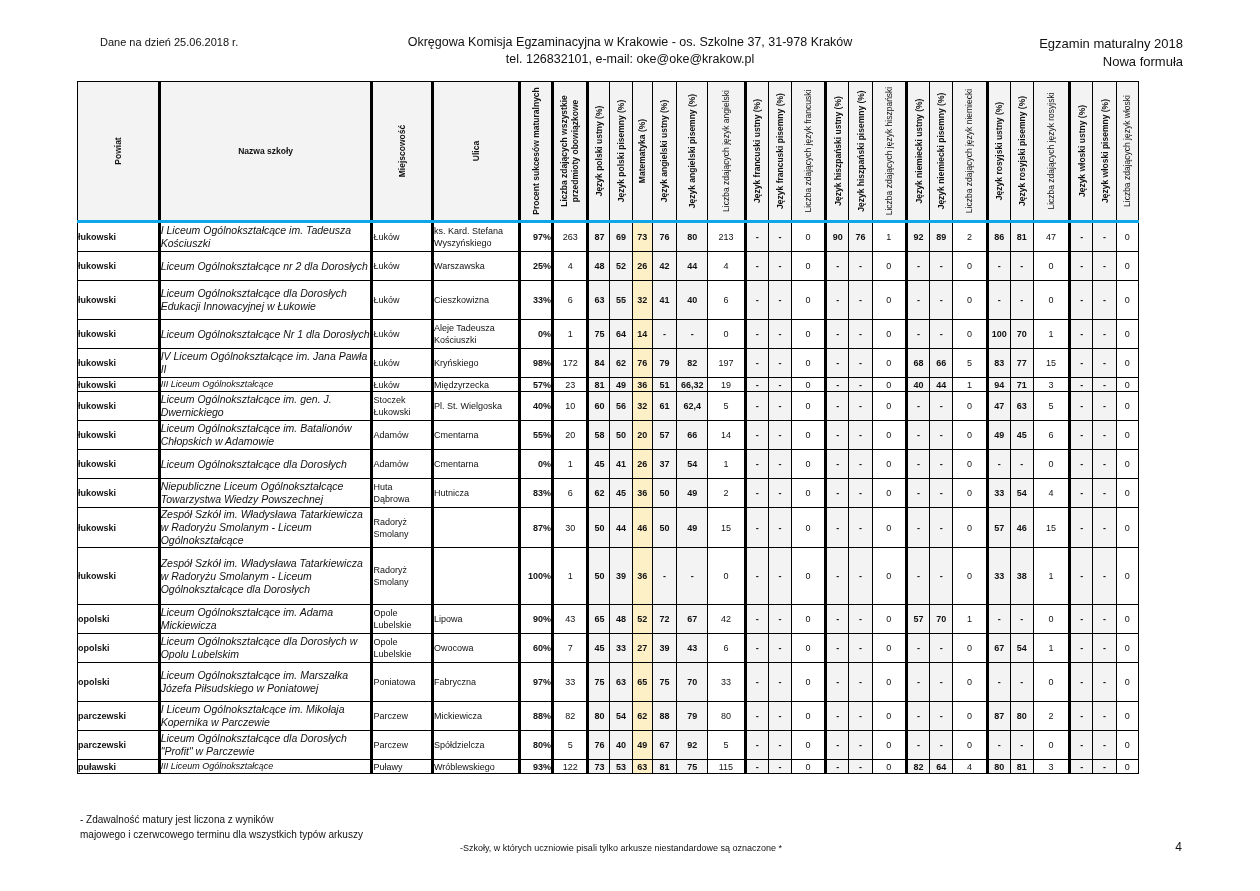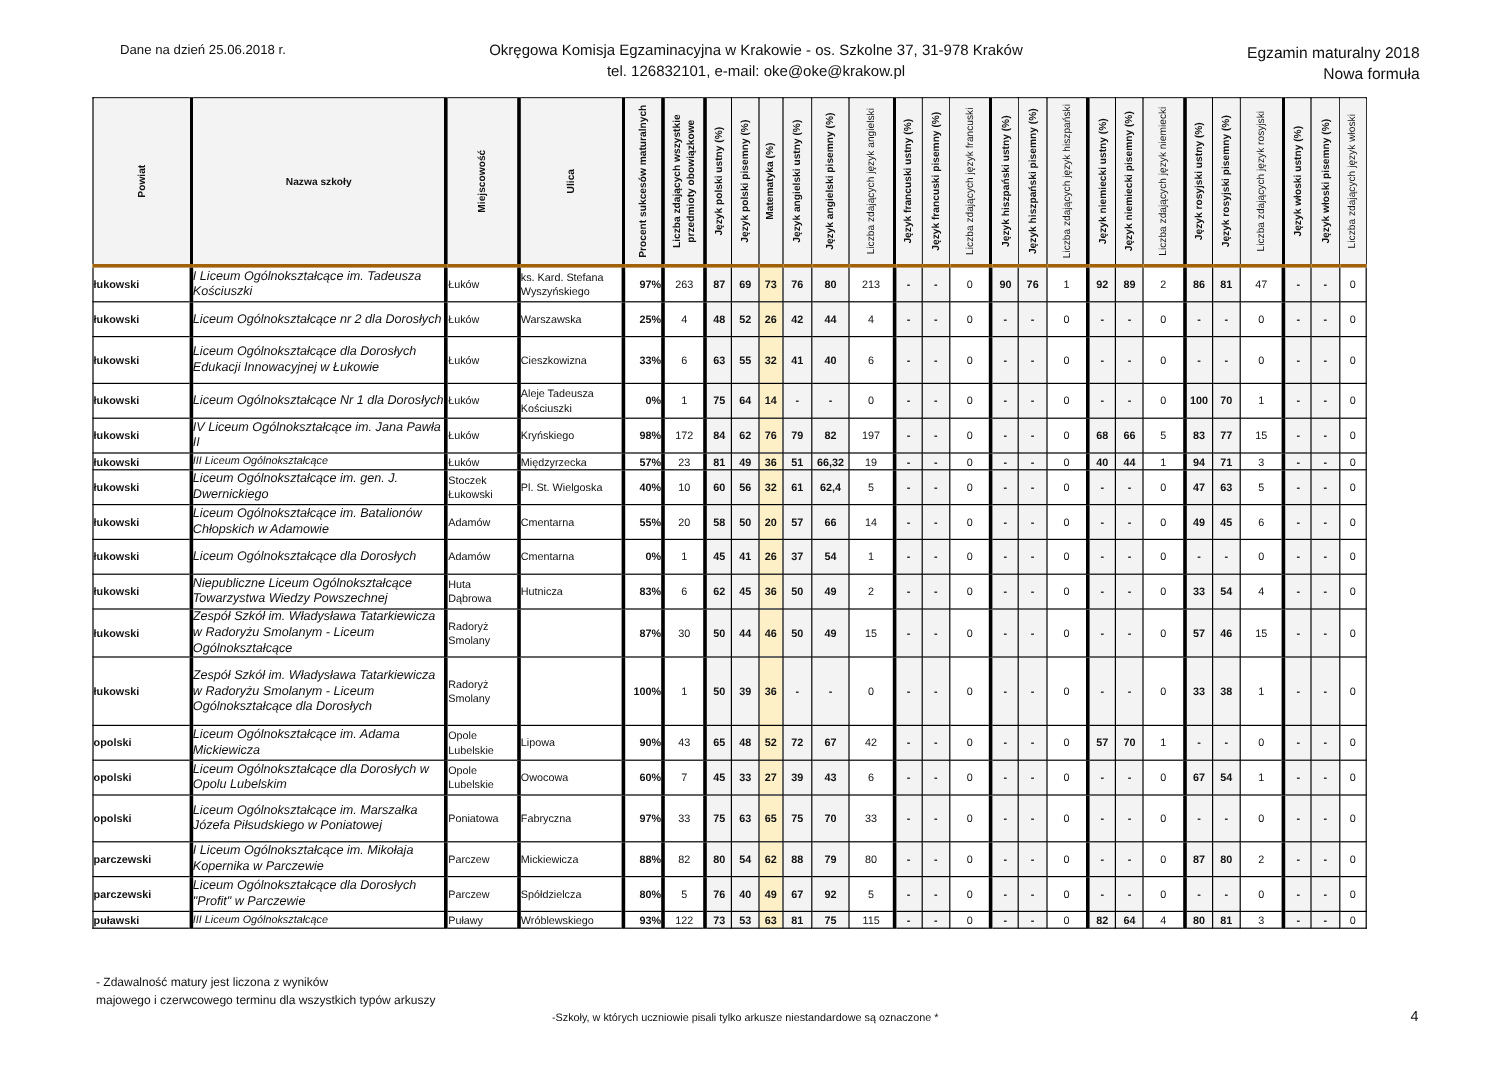--- a/index.html
+++ b/index.html
@@ -3,21 +3,21 @@
 <meta charset="utf-8">
 <style>
   html, body { margin:0; padding:0; background:#ffffff; }
   body { width:1260px; height:891px; position:relative; overflow:hidden;
          font-family:"Liberation Sans", sans-serif; color:#111; }
   .hdr-left { position:absolute; left:80px; top:36px; font-size:11px;margin-left:20px; }
   .hdr-center { position:absolute; left:380px; width:500px; top:34px; text-align:center; font-size:12.5px; line-height:17px; }
   .hdr-right { position:absolute; right:77px; top:35px; text-align:right; font-size:13px; line-height:18px; }
   table.grid { position:absolute; left:77px; top:81px; border-collapse:collapse; table-layout:fixed; width:1062px; }
   table.grid td, table.grid th { border:1px solid #000; padding:0; overflow:hidden; }
-  table.grid th { background:#f3f3f3; height:138px; border-bottom:3px solid #a16207; font-weight:bold; font-size:8.5px; position:relative; }
+  table.grid th { background:#f3f3f3; height:138px; border-bottom:3px solid #0ea5e9; font-weight:bold; font-size:8.5px; position:relative; }
   th .rot { position:absolute; left:50%; top:50%; transform:translate(-50%,-50%) rotate(-90deg);
             white-space:nowrap; line-height:11px; text-align:center; }
   th.thin .rot { font-weight:normal; }
   th.wrap .rot { white-space:normal; width:128px; }
   th.plain { font-size:10px; }
   td { font-size:9px; height:28px; vertical-align:middle; }
   td.powiat { padding-left:2px;font-weight:bold; }
   td.name { font-size:10.5px; padding-left:2px; line-height:13px;font-style:italic; }
   td.city, td.street { font-size:9px; padding-left:2px; line-height:12px; }
   td.num { text-align:center; }

